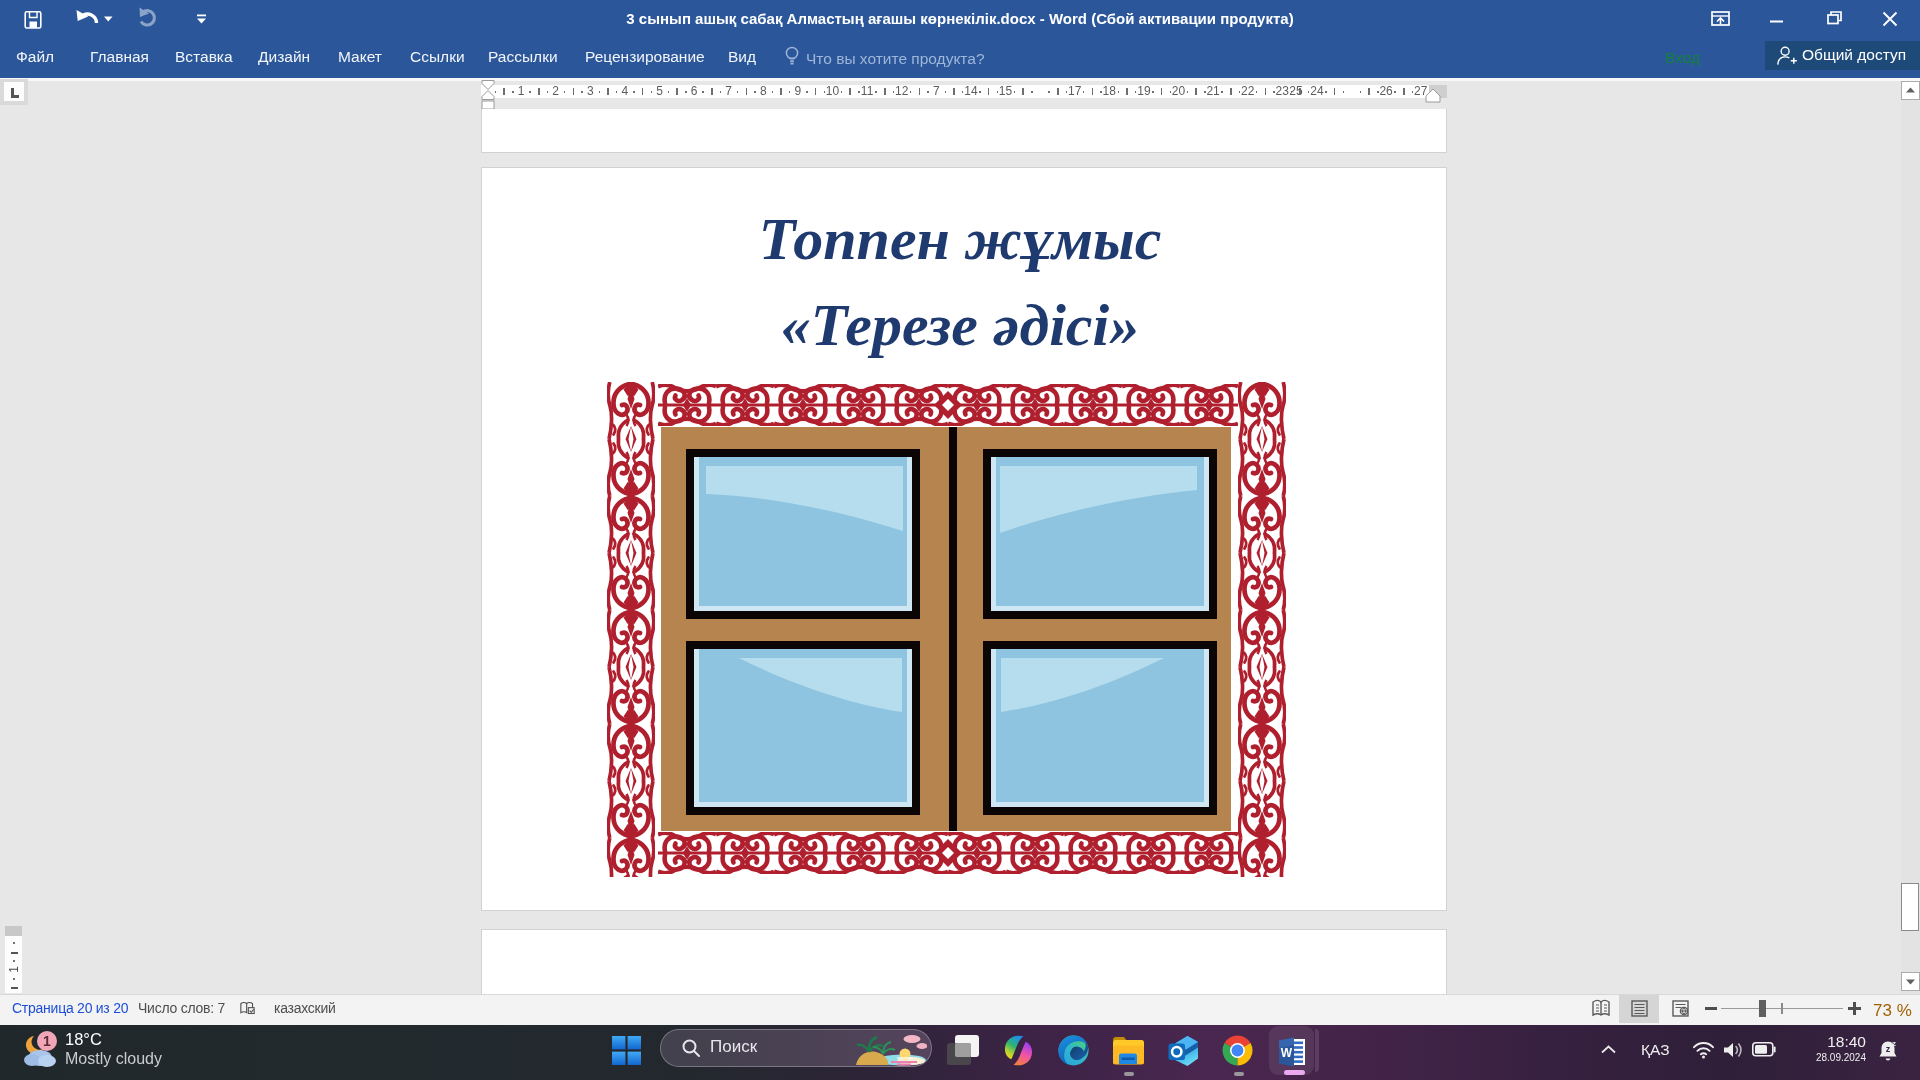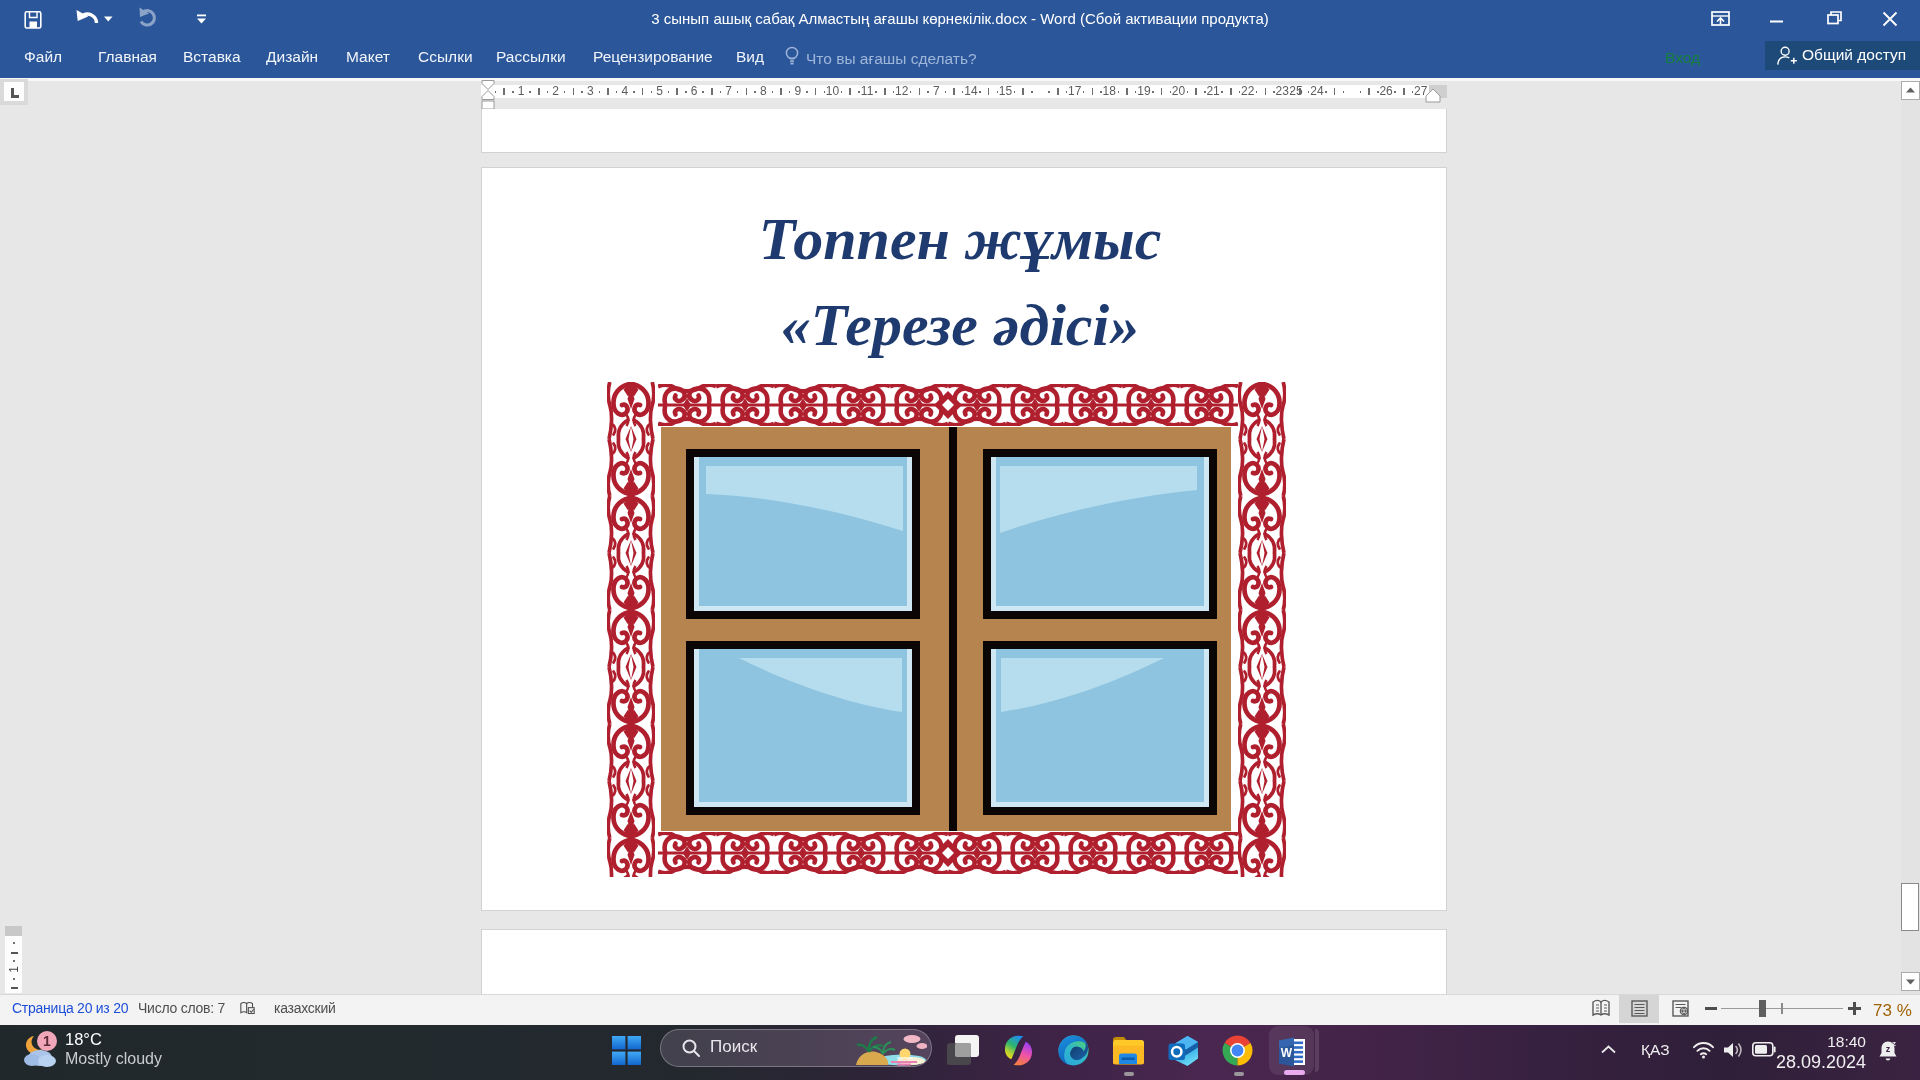--- a/index.html
+++ b/index.html
@@ -1,23 +1,23 @@
 <!DOCTYPE html>
 <html><head>
 <meta charset="utf-8">
 <style>
   html,body{margin:0;padding:0;width:1920px;height:1080px;overflow:hidden;
     font-family:"Liberation Sans",sans-serif;background:#e7e7e7;}
   .abs{position:absolute;}
   
   #titlebar{left:0;top:0;width:1920px;height:40px;background:#2b579a;}
   #tabrow{left:0;top:40px;width:1920px;height:38px;background:#2b579a;}
-  .tab{position:absolute;top:0;height:38px;line-height:34px;color:#f2f5fa;font-size:15.5px;margin-left:8px;}
+  .tab{position:absolute;top:0;height:38px;line-height:34px;color:#f2f5fa;font-size:15.5px;}
   #apptitle{left:0;top:0;width:1920px;height:40px;line-height:38px;text-align:center;
-    color:#fff;font-size:15px;}
+    color:#fff;font-size:15px;font-weight:bold;}
   
   #rulerwhite{left:481px;top:85px;width:948px;height:13px;background:#fff;}
   #rulergray{left:1429px;top:85px;width:18px;height:13px;background:#cfcfcf;}
   .ruler-num{position:absolute;top:85px;height:13px;line-height:13px;color:#5c5c5c;font-size:12px;width:20px;text-align:center;}
   
   .page{background:#fff;border:1px solid #d2d2d2;}
   
   #statusbar{left:0;top:994px;width:1920px;height:31px;background:#f3f3f3;border-top:1px solid #d8d8d8;
      color:#4e4e4e;font-size:15px;}
   
@@ -79,21 +79,21 @@
 <span class="tab" style="left:728px;">Вид</span>
 </div>
 
 <svg class="abs" style="left:783px;top:44px;width:18px;height:30px" viewBox="0 0 18 30">
   <g fill="none" stroke="#9fb6d9" stroke-width="1.5">
     <circle cx="9" cy="9" r="5.6"></circle>
     <path d="M6.5,14.5 h5 M7,17 h4"></path>
     <path d="M7.5,19.5 h3" stroke-width="2"></path>
   </g>
 </svg>
-<div class="abs" style="left:806px;top:40px;height:38px;line-height:37px;color:#9fb6d9;font-size:15.5px;">Что вы ағашы сделать?</div>
+<div class="abs" style="left:806px;top:40px;height:38px;line-height:37px;color:#9fb6d9;font-size:15.5px;">Что вы хотите продукта?</div>
 
 <div class="abs" style="left:1665px;top:40px;height:38px;line-height:36px;color:#15803d;font-size:15.5px;">Вход</div>
 <div class="abs" style="left:1765px;top:41px;width:155px;height:29px;background:#1d4a78;"></div>
 <svg class="abs" style="left:1773px;top:43px;width:26px;height:26px" viewBox="0 0 30 30">
   <g fill="none" stroke="#fff" stroke-width="1.6">
     <circle cx="14" cy="9.5" r="4.6"></circle>
     <path d="M5.5,25 c0.5,-6.5 4,-9 8.5,-9 c1.8,0 3.4,0.4 4.8,1.2"></path>
     <path d="M20.5,20.5 h7 m-3.5,-3.5 v7" stroke-width="1.7"></path>
   </g>
 </svg>
@@ -541,19 +541,19 @@
 <svg class="abs" style="left:1722px;top:1041px;width:22px;height:18px" viewBox="0 0 22 18">
   <path d="M2,6.5 h4 l5,-4.5 v14 l-5,-4.5 h-4 z" fill="#eee"></path>
   <path d="M14,5.5 a5.5,5.5 0 0 1 0,7 M16.8,3 a9.5,9.5 0 0 1 0,12" fill="none" stroke="#bdb6bd" stroke-width="1.6" stroke-linecap="round"></path>
 </svg>
 <svg class="abs" style="left:1752px;top:1042px;width:24px;height:15px" viewBox="0 0 24 15">
   <rect x="0.8" y="0.8" width="20" height="13" rx="3" fill="none" stroke="#eee" stroke-width="1.6"></rect>
   <rect x="3" y="3" width="12" height="8.8" rx="1.5" fill="#eee"></rect>
   <rect x="21.6" y="4.5" width="2" height="6" rx="1" fill="#eee"></rect>
 </svg>
 <div class="abs" style="left:1796px;top:1033px;width:70px;text-align:right;color:#efefef;font-size:15.5px;">18:40</div>
-<div class="abs" style="left:1776px;top:1052px;width:90px;text-align:right;color:#efefef;font-size:18px;">28.09.2024</div>
+<div class="abs" style="left:1776px;top:1052px;width:90px;text-align:right;color:#efefef;font-size:10px;">28.09.2024</div>
 <svg class="abs" style="left:1878px;top:1040px;width:20px;height:22px" viewBox="0 0 20 22">
   <path d="M10,1.5 c-4,0 -6.5,3 -6.5,7 v4.5 l-2,3.5 h17 l-2,-3.5 v-4.5 c0,-4 -2.5,-7 -6.5,-7 z" fill="#eee"></path>
   <path d="M7.5,18.5 a2.6,2.6 0 0 0 5,0 z" fill="#eee"></path>
   <text x="10" y="12" text-anchor="middle" font-size="9" font-weight="bold" fill="#3a2240">z</text>
   <text x="16" y="6" text-anchor="middle" font-size="8" font-weight="bold" fill="#eee">z</text>
 </svg>
 
 </body></html>

